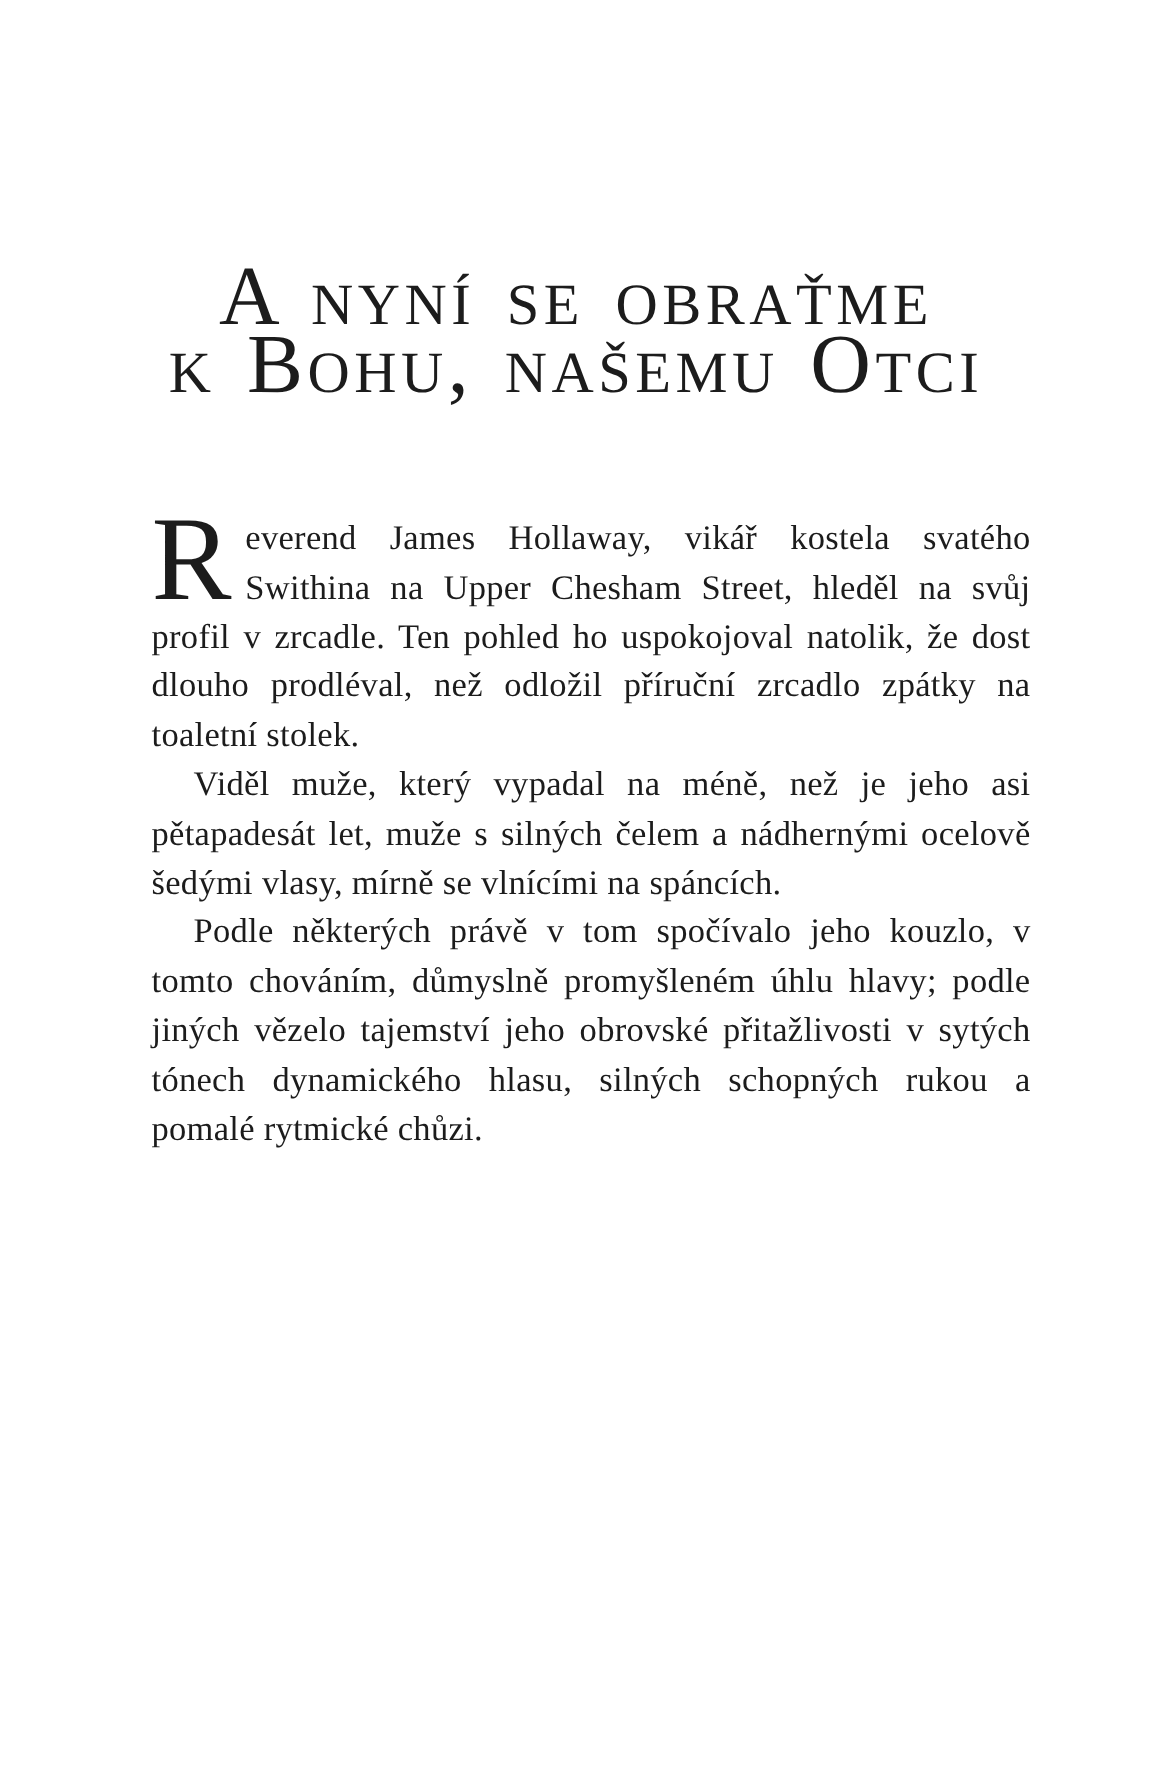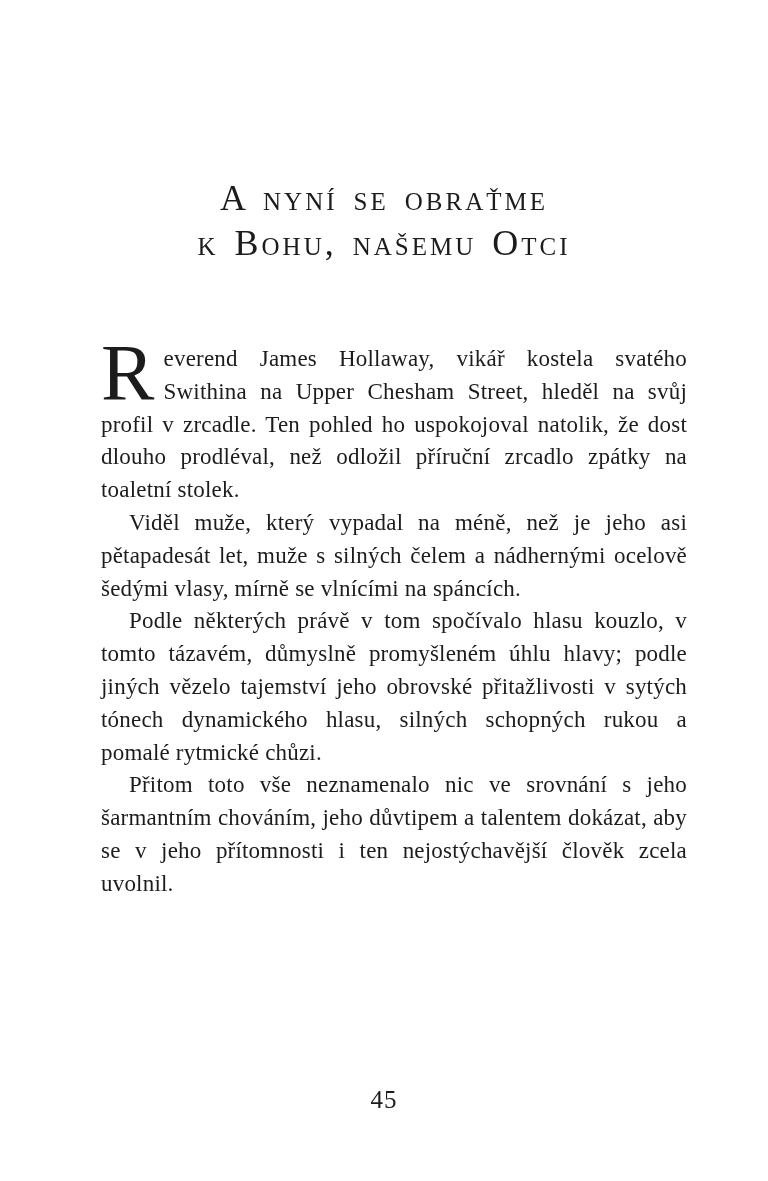--- a/index.html
+++ b/index.html
@@ -19,21 +19,21 @@
   }
   .chapter-title {
     position: absolute;
     top: 176px;
     left: 0;
     right: 0;
     margin: 0;
     text-align: center;
     font-weight: normal;
     font-variant: small-caps;
-    font-size: 36px;
+    font-size: 56px;
     line-height: 45px;
     letter-spacing: 3px;
     word-spacing: 4px;
     color: #1c1c1c;
   }
   .title-line {
     display: block;
   }
   .body-text {
     position: absolute;
@@ -79,19 +79,17 @@
   <h1 class="chapter-title">
     <span class="title-line">A nyní se obraťme</span>
     <span class="title-line">k Bohu, našemu Otci</span>
   </h1>
 
   <div class="body-text">
     <p class="para">
       <span class="dropcap">R</span><span>everend James Hollaway, vikář kostela svatého Swithina na Upper Chesham Street, hleděl na svůj profil v zrcadle. Ten pohled ho uspokojoval natolik, že dost dlouho prodléval, než odložil příruční zrcadlo zpátky na toaletní stolek.</span>
     </p>
     <p class="para indent">Viděl muže, který vypadal na méně, než je jeho asi pětapadesát let, muže s silných čelem a nádhernými ocelově šedými vlasy, mírně se vlnícími na spáncích.</p>
-    <p class="para indent">Podle některých právě v tom spočívalo hlasu kouzlo, v tomto tázavém, důmyslně promyšleném úhlu hlavy; podle jiných vězelo tajemství jeho obrovské přitažlivosti v sytých tónech dynamického hlasu, silných schopných rukou a pomalé rytmické chůzi.</p>
-    <p class="para indent">Přitom toto vše neznamenalo nic ve srovnání s jeho šarmantním chováním, jeho důvtipem a talentem dokázat, aby se v jeho přítomnosti i ten nejostýchavější člověk zcela uvolnil.</p>
+    <p class="para indent">Podle některých právě v tom spočívalo jeho kouzlo, v tomto chováním, důmyslně promyšleném úhlu hlavy; podle jiných vězelo tajemství jeho obrovské přitažlivosti v sytých tónech dynamického hlasu, silných schopných rukou a pomalé rytmické chůzi.</p>
   </div>
 
-  <div class="page-number">45</div>
 
 </div>
 
 </body></html>

